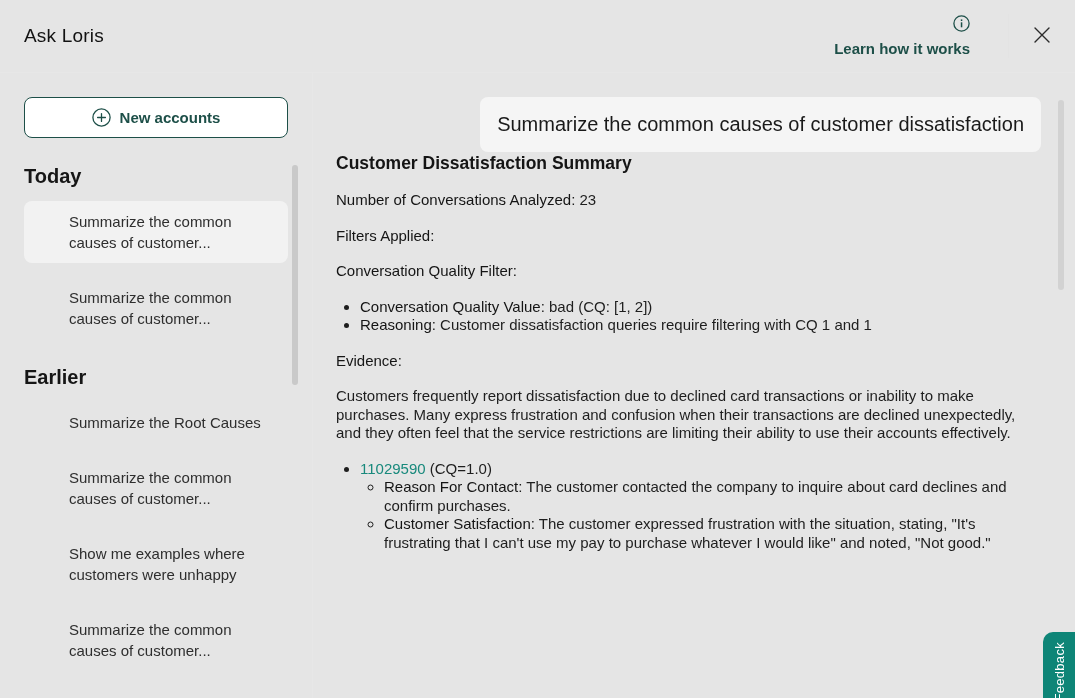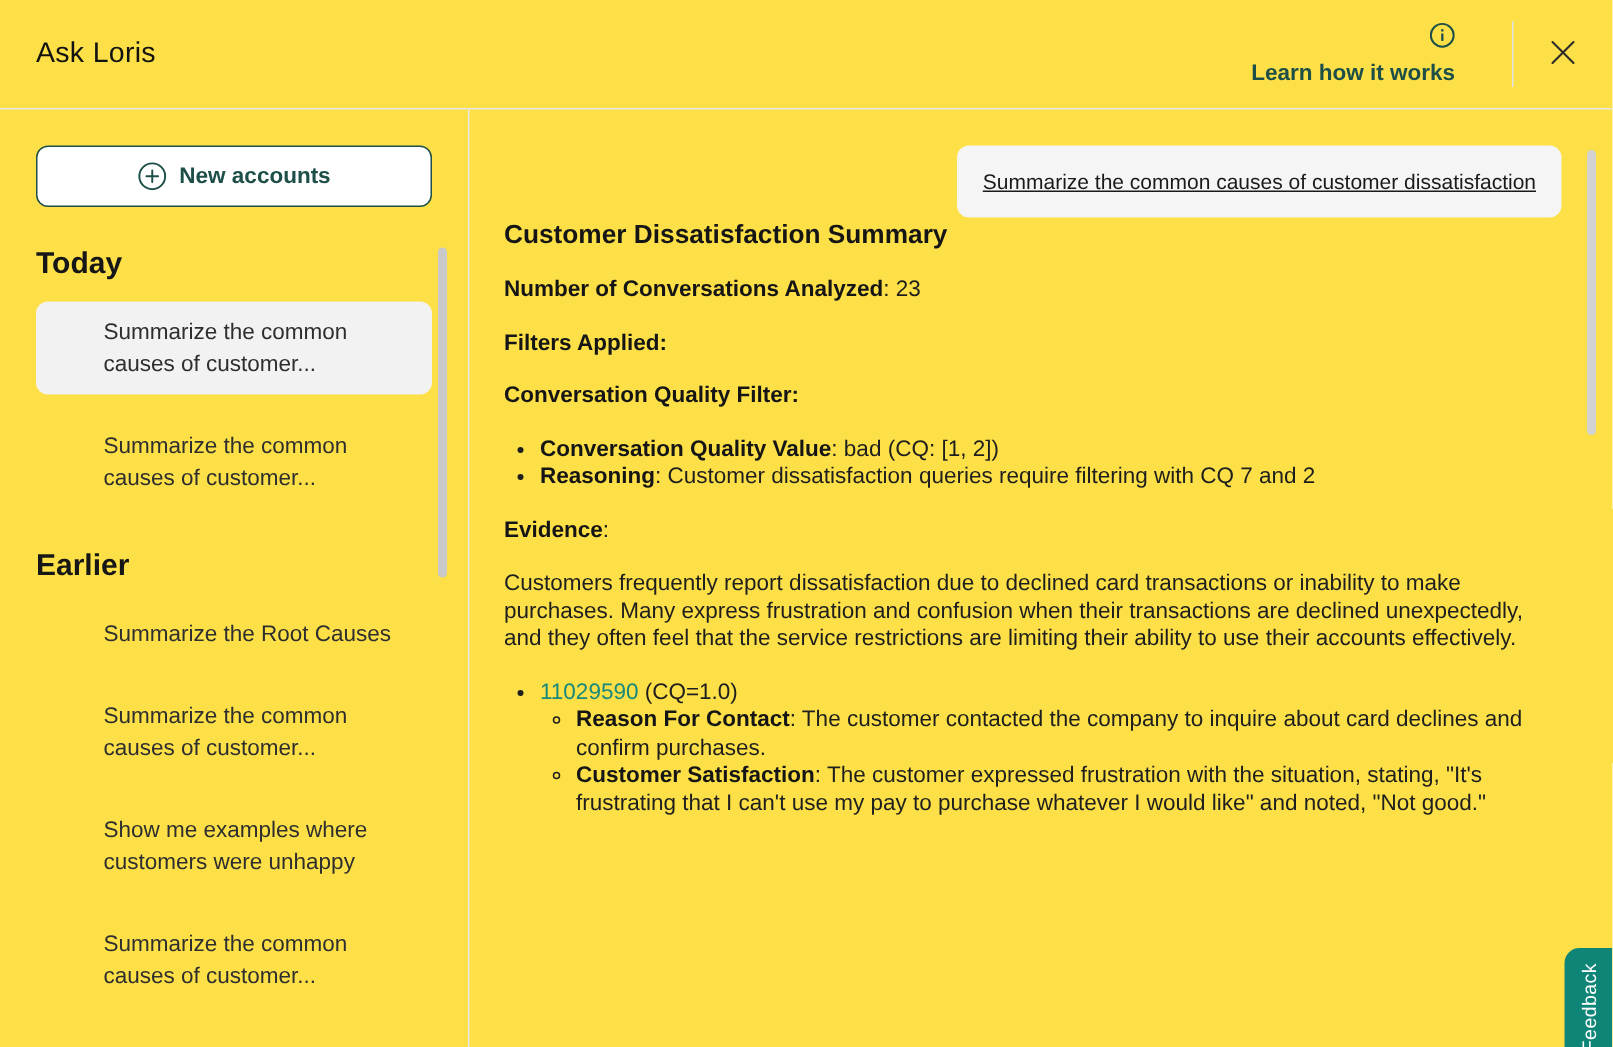--- a/index.html
+++ b/index.html
@@ -1,18 +1,18 @@
 <!DOCTYPE html>
 <html><head>
 <meta charset="utf-8">
 <style>
   * { box-sizing: border-box; }
   html,body { margin:0; padding:0; background:#ffffff; }
   body { font-family:"Liberation Sans", sans-serif; color:#1f1f1f; }
-  .app { position:relative; width:1075px; height:698px; background:#fde047; overflow:hidden; }
+  .app { position:relative; width:1075px; height:698px; background:#e5e5e5; overflow:hidden; }
 
   
   .header { height:73px; border-bottom:1px solid #e7e7e7; display:flex; align-items:center; justify-content:space-between; padding-left:24px; }
   .page-title { font-size:19px; color:#121212; letter-spacing:.2px; }
   .header-right { display:flex; align-items:center; height:100%; }
   .learn-link { display:flex; align-items:flex-end; gap:8px; color:#1d4f48; font-size:15px; font-weight:600; text-decoration:none; cursor:pointer;flex-direction:column; }
   .info-icon svg { display:block; }
   .header-divider { width:1px; height:44px; background:#e3e3e3; margin-left:38px; }
   .close-btn { width:66px; height:100%; background:none; border:none; display:flex; align-items:center; justify-content:center; cursor:pointer; padding:0; }
 
@@ -25,25 +25,25 @@
   .plus-icon svg { display:block; }
   .section-label { font-size:20px; font-weight:700; color:#161616; margin:27px 0 13px 0; }
   .history-item { padding:10px; border-radius:8px; font-size:15px; line-height:21px; color:#2e2e2e; margin-bottom:14px; cursor:pointer; }
   .history-item .hist-text { display:block; max-width:196px;margin-left:35px; }
   .history-item.selected { background:#f2f2f2; }
   .sidebar-scrollbar { position:absolute; top:92px; right:14px; width:6px; height:220px; border-radius:3px; background:#c9c9c9; }
 
   
   .main { position:relative; flex:1; overflow:hidden; padding:24px 0 0 23px; }
   .question-row { display:flex; justify-content:flex-end; margin-right:34px; }
-  .question-bubble { background:#f5f5f5; border-radius:8px; padding:16px 17px; font-size:14px; color:#1a1a1a;text-decoration:underline; }
+  .question-bubble { background:#f5f5f5; border-radius:8px; padding:16px 17px; font-size:20px; color:#1a1a1a; }
   .answer { max-width:692px; font-size:15px; line-height:18.5px; color:#1e1e1e; }
   .answer h2 { font-size:17.5px; font-weight:600; color:#151515; margin:0 0 17px 0; line-height:22px; }
   .answer p { margin:0 0 17px 0; }
-  .answer strong { font-weight:700; color:#151515; }
+  .answer strong { font-weight:400; color:#151515; }
   .answer ul { margin:0 0 17px 0; padding-left:24px; }
   .answer ul ul { margin:0; padding-left:24px; list-style:circle; }
   .answer li { margin:0; }
   .conv-link { color:#18897c; text-decoration:none; cursor:pointer; }
   .main-scrollbar { position:absolute; top:27px; right:11px; width:6px; height:190px; border-radius:3px; background:#d2d2d2; }
 
   
   .feedback-tab { position:absolute; right:0; bottom:-14px; width:32px; height:80px; background:#0e8577; border-radius:10px 0 0 10px; display:flex; align-items:flex-start; justify-content:center; padding-top:10px; cursor:pointer; }
   .feedback-tab span { writing-mode:vertical-rl; transform:rotate(180deg); color:#ffffff; font-size:13px; letter-spacing:.3px; }
 </style>
@@ -124,21 +124,21 @@
 
         <p><strong>Number of Conversations Analyzed</strong><span>: 23</span></p>
 
 
         <p><strong>Filters Applied:</strong></p>
 
         <p><strong>Conversation Quality Filter:</strong></p>
 
         <ul>
           <li><strong>Conversation Quality Value</strong><span>: bad (CQ: [1, 2])</span></li>
-          <li><strong>Reasoning</strong><span>: Customer dissatisfaction queries require filtering with CQ 7 and 2</span></li>
+          <li><strong>Reasoning</strong><span>: Customer dissatisfaction queries require filtering with CQ 1 and 1</span></li>
         </ul>
 
 
         <p><strong>Evidence</strong><span>:</span></p>
 
         <p>Customers frequently report dissatisfaction due to declined card transactions or inability to make purchases. Many express frustration and confusion when their transactions are declined unexpectedly, and they often feel that the service restrictions are limiting their ability to use their accounts effectively.</p>
 
         <ul>
           <li>
             <a class="conv-link">11029590</a><span> (CQ=1.0)</span>

